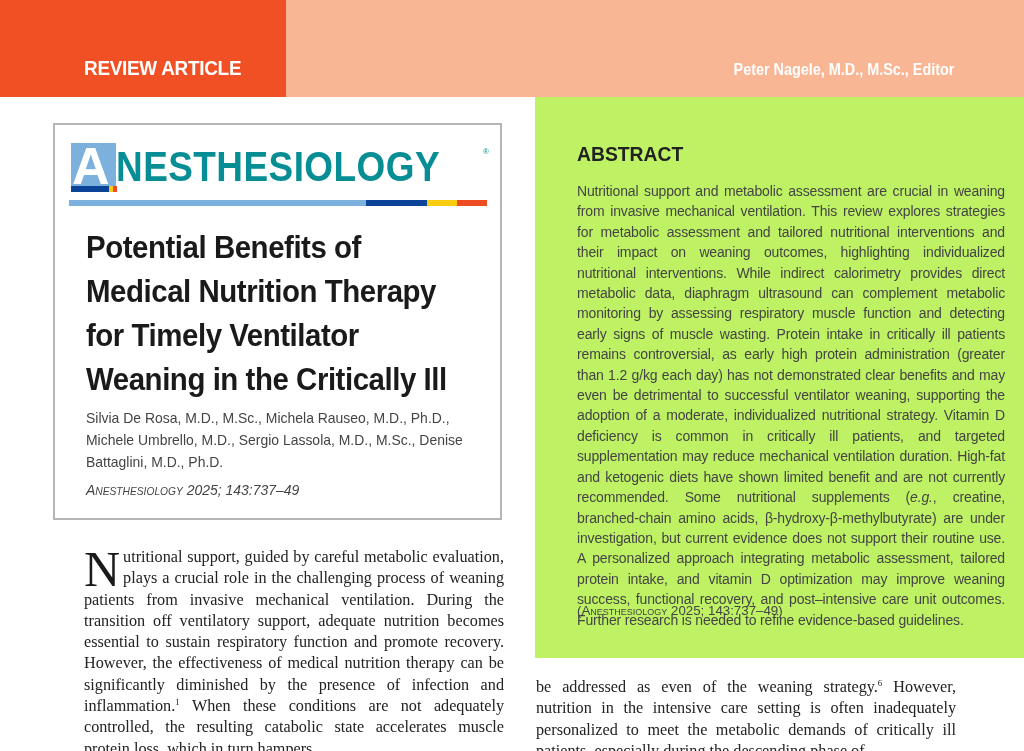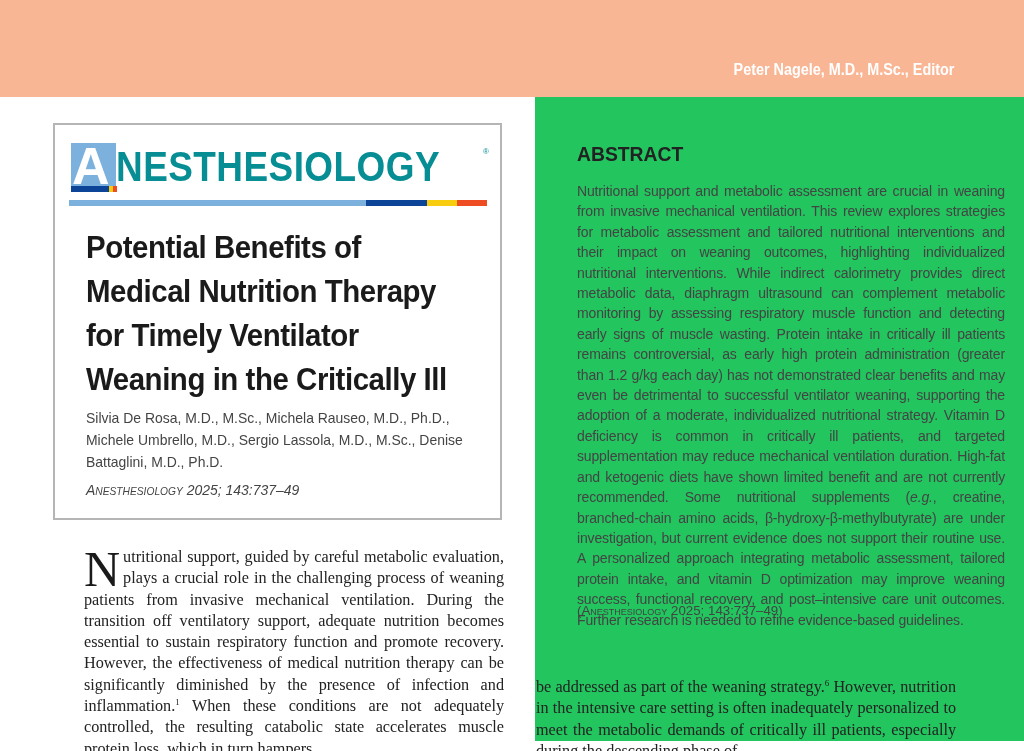--- a/index.html
+++ b/index.html
@@ -23,31 +23,34 @@
 
   .article-title { position:absolute; left:31px; top:100px; width:410px; font-weight:bold; font-size:32px; line-height:44px; color:#1a1a1a; letter-spacing:-0.5px; transform:scaleX(0.92); transform-origin:left; }
   .authors { position:absolute; left:31px; top:282px; width:420px; font-size:15px; line-height:22px; color:#444; transform:scaleX(0.93); transform-origin:left; }
   .citation { position:absolute; left:31px; top:356px; font-size:15px; font-style:italic; color:#444; transform:scaleX(0.93); transform-origin:left; }
   .sc { font-variant:small-caps; }
 
   .body-left { position:absolute; left:84px; top:547px; width:420px; font-family:"Liberation Serif", serif; font-size:16.2px; line-height:21.3px; color:#222; text-align:justify; }
   .dropcap { float:left; font-size:50px; line-height:40px; margin:2px 3px 0 0; font-family:"Liberation Serif", serif; color:#1a1a1a; }
   sup { font-size:9px; line-height:0; vertical-align:super; }
 
-  .abstract { position:absolute; left:535px; top:97px; width:489px; height:644px; background:#22c55e; }
+  .abstract { position:absolute; left:535px; top:97px; width:489px; height:561px; background:#bef264; }
   .abstract-title { position:absolute; left:42px; top:45px; font-size:21px; font-weight:bold; color:#222; transform:scaleX(0.92); transform-origin:left; }
   .abstract-text { position:absolute; left:42px; top:84px; width:428px; font-size:14px; line-height:20.4px; color:#444; text-align:justify; letter-spacing:-0.15px; }
   .abstract-cite { position:absolute; left:42px; top:506px; font-size:13.3px; color:#444; }
 
   .body-right { position:absolute; left:536px; top:677px; width:420px; font-family:"Liberation Serif", serif; font-size:16.2px; line-height:21.3px; color:#222; text-align:justify; }
 </style>
 </head>
 <body>
 
 <div class="header">
+  <div class="header-left">
+    <span class="header-kind">REVIEW ARTICLE</span>
+  </div>
   <span class="header-editor">Peter Nagele, M.D., M.Sc., Editor</span>
 </div>
 
 <div class="title-box">
   <div class="logo">
     <div class="logo-a-box"></div>
     <span class="logo-a">A</span>
     <div class="logo-a-bar1"></div>
     <div class="logo-a-bar2"></div>
     <div class="logo-a-bar3"></div>
@@ -69,14 +72,14 @@
   <span class="dropcap">N</span><span>utritional support, guided by careful metabolic evaluation, plays a crucial role in the challenging process of weaning patients from invasive mechanical ventilation. During the transition off ventilatory support, adequate nutrition becomes essential to sustain respiratory function and promote recovery. However, the effectiveness of medical nutrition therapy can be significantly diminished by the presence of infection and inflammation.</span><sup>1</sup><span> When these conditions are not adequately controlled, the resulting catabolic state accelerates muscle protein loss, which in turn hampers</span>
 </div>
 
 <div class="abstract">
   <div class="abstract-title">ABSTRACT</div>
   <div class="abstract-text"><span>Nutritional support and metabolic assessment are crucial in weaning from invasive mechanical ventilation. This review explores strategies for metabolic assessment and tailored nutritional interventions and their impact on weaning outcomes, highlighting individualized nutritional interventions. While indirect calorimetry provides direct metabolic data, diaphragm ultrasound can complement metabolic monitoring by assessing respiratory muscle function and detecting early signs of muscle wasting. Protein intake in critically ill patients remains controversial, as early high protein administration (greater than 1.2 g/kg each day) has not demonstrated clear benefits and may even be detrimental to successful ventilator weaning, supporting the adoption of a moderate, individualized nutritional strategy. Vitamin D deficiency is common in critically ill patients, and targeted supplementation may reduce mechanical ventilation duration. High-fat and ketogenic diets have shown limited benefit and are not currently recommended. Some nutritional supplements (</span><em>e.g.</em><span>, creatine, branched-chain amino acids, β-hydroxy-β-methylbutyrate) are under investigation, but current evidence does not support their routine use. A personalized approach integrating metabolic assessment, tailored protein intake, and vitamin D optimization may improve weaning success, functional recovery, and post–intensive care unit outcomes. Further research is needed to refine evidence-based guidelines.</span></div>
   <div class="abstract-cite"><span>(</span><span class="sc">Anesthesiology</span><span> 2025; 143:737–49)</span></div>
 </div>
 
 <div class="body-right">
-  <span>be addressed as part of the weaning strategy.</span><sup>6</sup><span> However, nutrition in the intensive care setting is often inadequately personalized to meet the metabolic demands of critically ill patients, especially during the descending phase of</span>
+  <span>be addressed as even of the weaning strategy.</span><sup>6</sup><span> However, nutrition in the intensive care setting is often inadequately personalized to meet the metabolic demands of critically ill patients, especially during the descending phase of</span>
 </div>
 
 </body></html>

